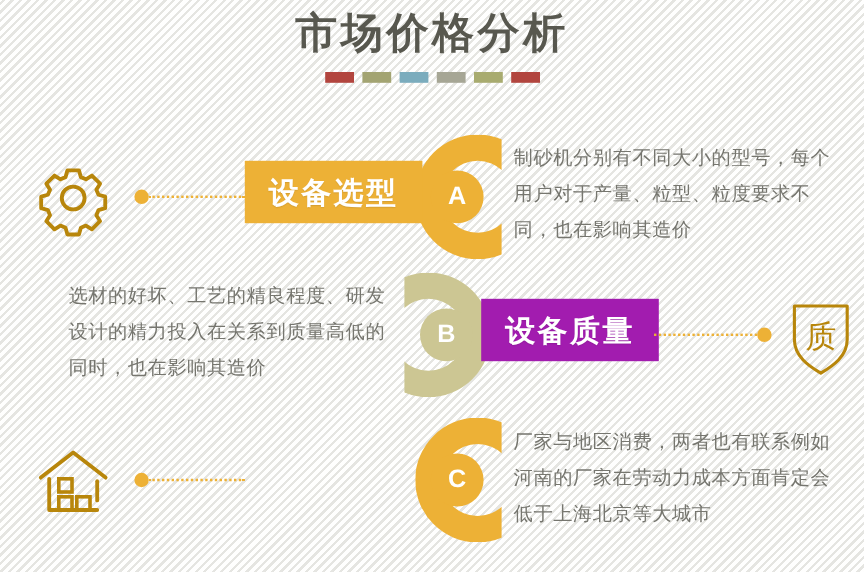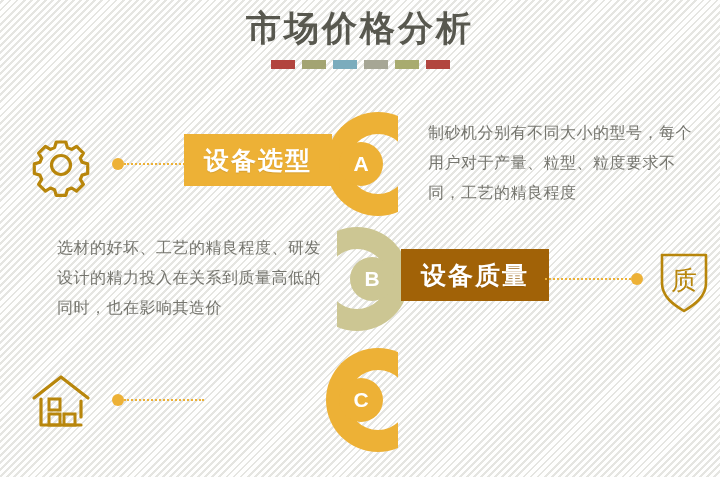--- a/index.html
+++ b/index.html
@@ -67,21 +67,21 @@
   #row-b { top: 227px; margin-left: 27px; }
   #row-c { top: 348px; }
 
   
   .badge-group {
     position: absolute;
     top: 0;
     height: 104px;
     width: 212px;
   }
-  .badge-group.left-side  { left: 184px; }
+  .badge-group.left-side  { left: 204px; }
   .badge-group.right-side { left: 310px; }
 
   .label-bar {
     position: absolute;
     top: 22px;
     height: 52px;
     width: 148px;
     display: flex;
     align-items: center;
     justify-content: center;
@@ -237,32 +237,32 @@
         <div class="arc-ring" style="color: rgb(237, 177, 54);"></div>
       </div>
       <div class="label-bar" style="background: rgb(237, 177, 54);">
         <span class="label-text">设备选型</span>
       </div>
       <div class="letter-circle" style="background: rgb(237, 177, 54);">
         <span class="letter-text">A</span>
       </div>
     </div>
 
-    <div class="para on-right">制砂机分别有不同大小的型号，每个用户对于产量、粒型、粒度要求不同，工艺的精良程度</div>
+    <div class="para on-right">制砂机分别有不同大小的型号，每个用户对于产量、粒型、粒度要求不同，也在影响其造价</div>
   </div>
 
   <div class="row" id="row-b">
 
     <div class="para on-left">选材的好坏、工艺的精良程度、研发设计的精力投入在关系到质量高低的同时，也在影响其造价</div>
 
     <div class="badge-group right-side">
       <div class="arc">
         <div class="arc-ring" style="color: rgb(204, 198, 147);"></div>
       </div>
-      <div class="label-bar" style="background: #a16207; justify-content: center;">
+      <div class="label-bar" style="background: #a21caf; justify-content: center;">
         <span class="label-text">设备质量</span>
       </div>
       <div class="letter-circle" style="background: rgb(204, 198, 147);">
         <span class="letter-text">B</span>
       </div>
     </div>
 
     <div class="connector to-left">
       <span class="dot"></span>
       <span class="dash-line"></span>
@@ -296,15 +296,16 @@
 
     <div class="badge-group left-side">
       <div class="arc">
         <div class="arc-ring" style="color: rgb(237, 177, 54);"></div>
       </div>
       <div class="letter-circle" style="background: rgb(237, 177, 54);">
         <span class="letter-text">C</span>
       </div>
     </div>
 
+    <div class="para on-right">厂家与地区消费，两者也有联系例如河南的厂家在劳动力成本方面肯定会低于上海北京等大城市</div>
   </div>
 
 </div>
 
 </body></html>

